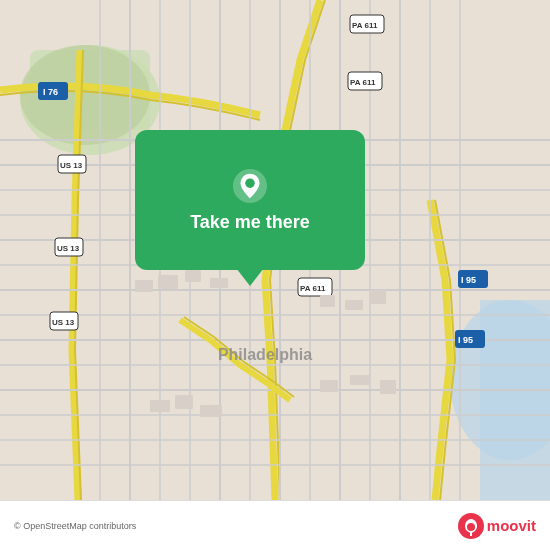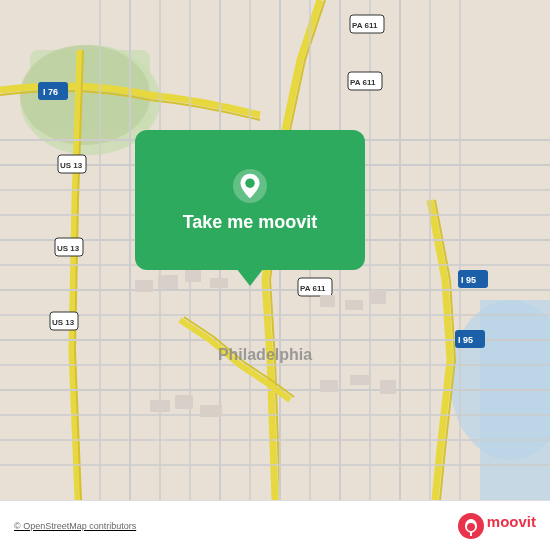--- a/index.html
+++ b/index.html
@@ -215,31 +215,31 @@
     <rect x="380" y="380" width="16" height="14" fill="#d8d0c8" rx="1"></rect>
   </svg>
 
   <div id="map-overlay-card">
 
     <svg id="pin-icon" width="38" height="38" viewBox="0 0 38 38" xmlns="http://www.w3.org/2000/svg">
       <circle cx="19" cy="19" r="18" fill="rgba(255,255,255,0.25)"></circle>
       <path d="M19 6 C13.5 6 9 10.5 9 16 C9 22.5 19 32 19 32 C19 32 29 22.5 29 16 C29 10.5 24.5 6 19 6 Z" fill="white"></path>
       <circle cx="19" cy="16" r="5" fill="#2eaa5e"></circle>
     </svg>
-    <span id="take-me-there-label">Take me moovit</span>
+    <span id="take-me-there-label">Take me there</span>
   </div>
 
   <div id="bottom-bar">
     <div id="bottom-bar-left">
-      <div style="display:flex; flex-direction:column; gap:2px;text-decoration:underline;">
+      <div style="display:flex; flex-direction:column; gap:2px;">
         <span id="copyright-text" style="font-size:9px; color:#666;">© OpenStreetMap contributors</span>
       </div>
     </div>
 
-    <div id="moovit-logo" style="display:flex; align-items:flex-start; gap:3px; flex-shrink:0; margin-left:8px;">
+    <div id="moovit-logo" style="display:flex; align-items:center; gap:3px; flex-shrink:0; margin-left:8px;">
       <svg width="26" height="26" viewBox="0 0 26 26" xmlns="http://www.w3.org/2000/svg">
         <circle cx="13" cy="13" r="13" fill="#e8334a"></circle>
         <path d="M13 6 C9 6 7 10 7 13 C7 16 8.5 18.5 13 20 C17.5 18.5 19 16 19 13 C19 10 17 6 13 6 Z" fill="white"></path>
         <circle cx="13" cy="14" r="4" fill="#e8334a"></circle>
         <rect x="12" y="19" width="2" height="4" fill="white"></rect>
       </svg>
       <span style="font-size:15px; font-weight:bold; color:#e8334a;">moovit</span>
     </div>
   </div>
 

